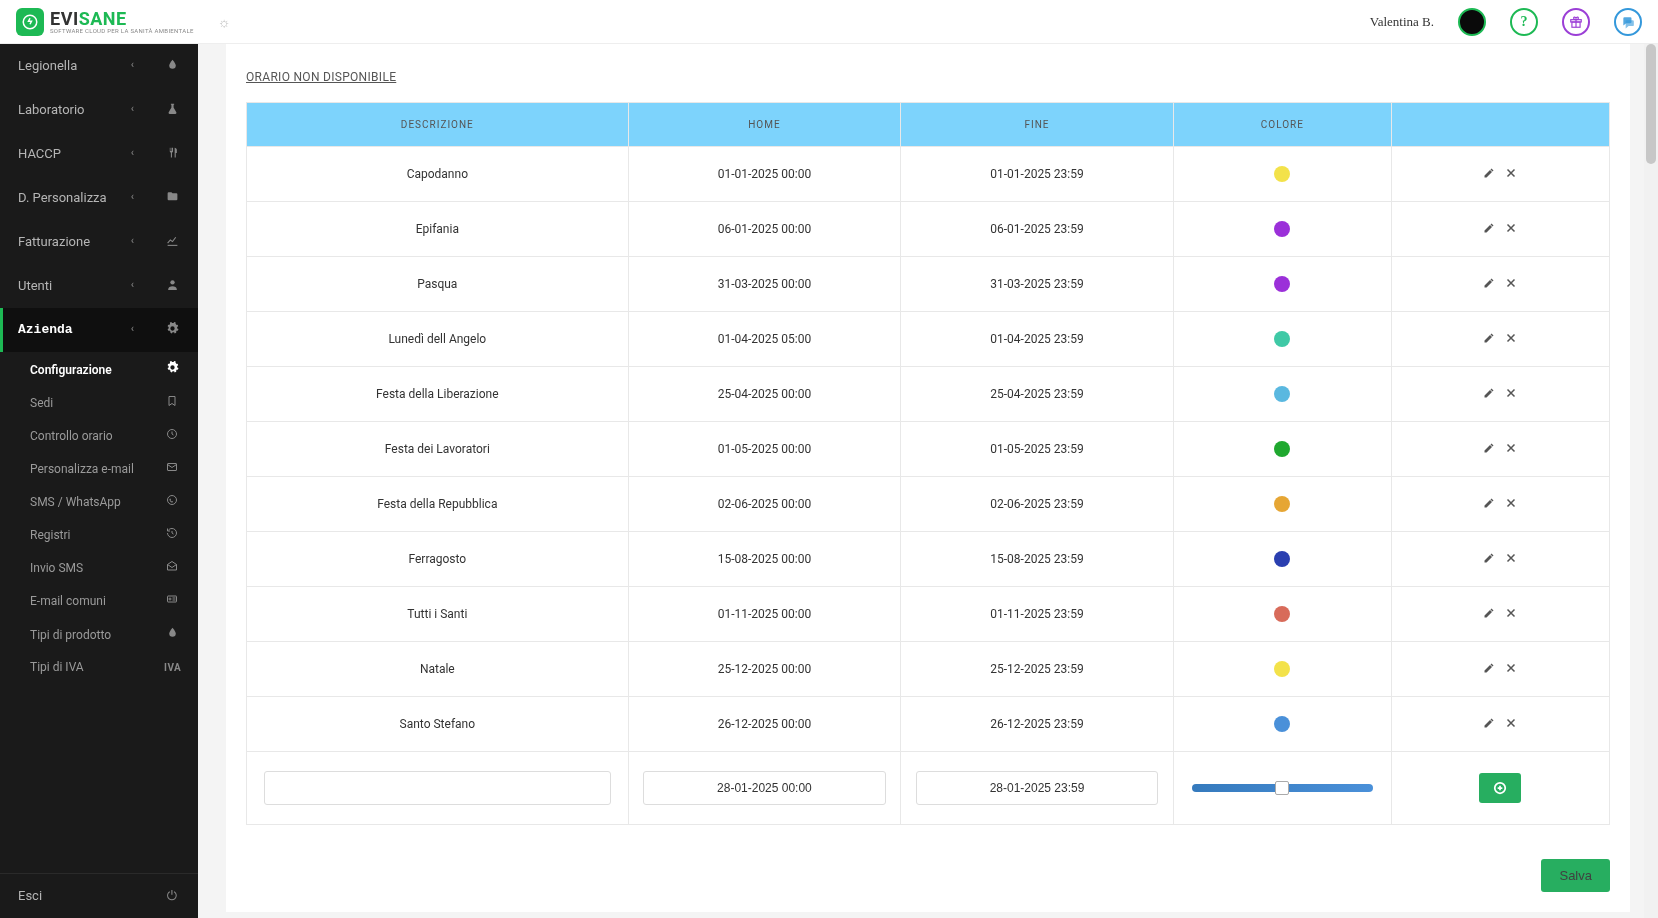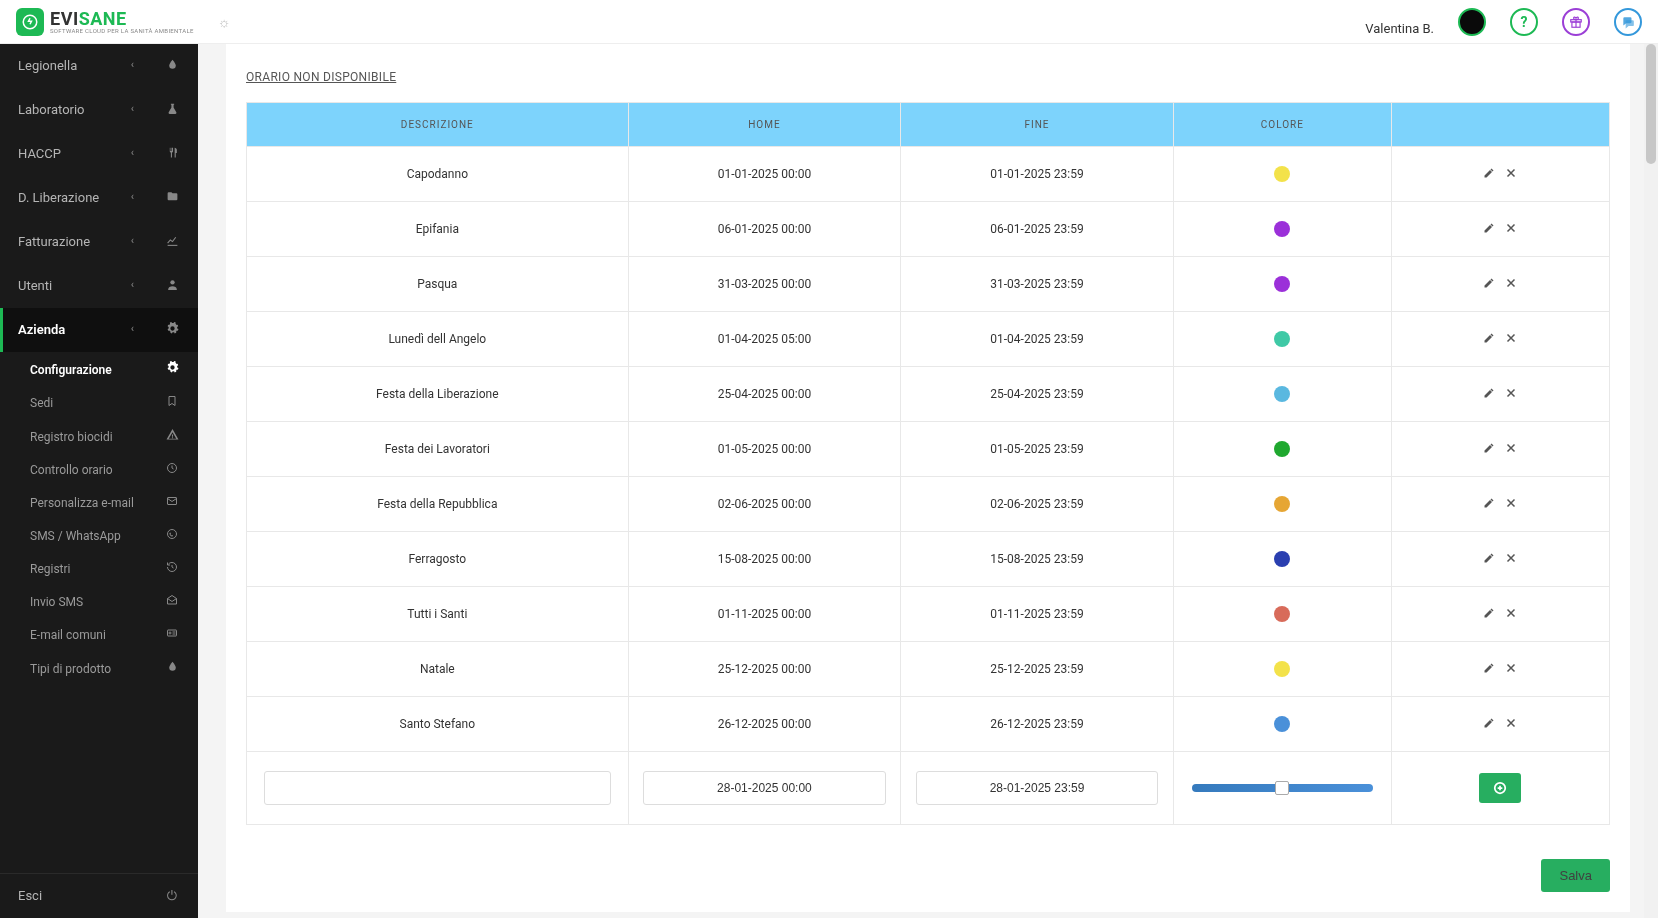--- a/index.html
+++ b/index.html
@@ -8,37 +8,37 @@
   .topbar { height: 44px; display: flex; align-items: center; justify-content: space-between; padding: 0 16px; border-bottom: 1px solid #eee; background: #fff; }
   .topbar-left { display: flex; align-items: center; gap: 24px; }
   .logo { display: flex; align-items: center; gap: 6px; }
   .logo-badge { width: 28px; height: 28px; border-radius: 6px; background: #1db954; display: flex; align-items: center; justify-content: center; color: #fff; }
   .logo-text { display: flex; flex-direction: column; line-height: 1; }
   .logo-text .brand { font-weight: 700; font-size: 18px; letter-spacing: 0.5px; color: #333; }
   .logo-text .brand .green { color: #1db954; }
   .logo-text .tagline { font-size: 6px; color: #888; letter-spacing: 0.3px; }
   .sun-btn { color: #bbb; cursor: pointer; font-size: 14px; }
   
-  .topbar-right { display: flex; align-items: flex-end; gap: 24px; }
+  .topbar-right { display: flex; align-items: center; gap: 24px; font-family: Liberation Serif, serif; }
   .username { font-size: 13px; color: #333; }
   .circle-btn { width: 28px; height: 28px; border-radius: 50%; border: 2px solid; display: flex; align-items: center; justify-content: center; cursor: pointer; background: #fff; font-size: 14px; }
   .avatar-circle { background: #0a0a0a; border-color: #1db954; }
   .help-circle { border-color: #1db954; color: #1db954; font-weight: 700; }
   .gift-circle { border-color: #9b3fd6; color: #9b3fd6; }
   .chat-circle { border-color: #3498db; color: #3498db; }
 
   .layout { display: flex; height: calc(918px - 44px); }
   
   .sidebar { width: 198px; background: #1a1a1a; color: #b5b5b5; display: flex; flex-direction: column; overflow-y: auto; }
   .nav-item { display: flex; padding: 14px 18px; cursor: pointer; font-size: 13px; color: #b5b5b5; position: relative; }
   .nav-item .label { flex: 1; }
   .nav-item .chevron { font-size: 11px; color: #888; margin-right: 30px; }
   .nav-item .icon { width: 16px; text-align: center; color: #888; font-size: 13px; }
   .nav-item.active { background: #0f0f0f; color: #fff; border-left: 3px solid #1db954; padding-left: 15px; }
-  .nav-item.active .label { font-weight: 600; color: #fff; }
+  .nav-item.active .label { font-weight: 600; color: #fff; font-family: Liberation Mono, monospace; }
   
   .subnav { background: #1a1a1a; }
   .sub-item { display: flex; align-items: flex-end; padding: 9px 18px 9px 30px; cursor: pointer; font-size: 12px; color: #9a9a9a; }
   .sub-item .label { flex: 1; }
   .sub-item .icon { width: 16px; text-align: center; color: #888; font-size: 12px; }
   .sub-item.active { color: #fff; font-weight: 600; }
   .sub-item.active .icon { color: #fff; }
   .iva-icon { font-size: 10px; font-weight: 700; letter-spacing: 0.5px; }
 
   .sidebar-bottom { margin-top: auto; border-top: 1px solid #2a2a2a; }
@@ -132,21 +132,21 @@
             </svg></span>
         </div>
         <div class="nav-item">
           <span class="label">HACCP</span>
           <span class="chevron">‹</span>
           <span class="icon"><svg width="13" height="13" viewBox="0 0 24 24" fill="currentColor">
               <path d="M7 3v7a2 2 0 002 2v9h2v-9a2 2 0 002-2V3h-2v6h-1V3H9v6H8V3H7zm9 0v18h2v-8h2V7c0-2-2-4-4-4z"></path>
             </svg></span>
         </div>
         <div class="nav-item">
-          <span class="label">D. Liberazione</span>
+          <span class="label">D. Personalizza</span>
           <span class="chevron">‹</span>
           <span class="icon"><svg width="13" height="13" viewBox="0 0 24 24" fill="currentColor">
               <path d="M3 6a2 2 0 012-2h5l2 2h7a2 2 0 012 2v9a2 2 0 01-2 2H5a2 2 0 01-2-2V6z"></path>
             </svg></span>
         </div>
         <div class="nav-item">
           <span class="label">Fatturazione</span>
           <span class="chevron">‹</span>
           <span class="icon"><svg width="13" height="13" viewBox="0 0 24 24" fill="none" stroke="currentColor" stroke-width="2">
               <path d="M3 17l5-6 4 3 6-8"></path>
@@ -176,26 +176,20 @@
               <path d="M12 8a4 4 0 100 8 4 4 0 000-8zm9 4l2 1-1 3-2-.5a8 8 0 01-1.5 2.5l.5 2-3 1-1-2a8 8 0 01-3 0l-1 2-3-1 .5-2A8 8 0 016 15.5L4 16l-1-3 2-1a8 8 0 010-3L3 8l1-3 2 .5A8 8 0 017.5 3L7 1l3-1 1 2a8 8 0 013 0l1-2 3 1-.5 2A8 8 0 0119.5 5.5L21.5 5l1 3-2 1a8 8 0 010 3z"></path>
             </svg></span>
         </div>
         <div class="sub-item">
           <span class="label">Sedi</span>
           <span class="icon"><svg width="12" height="12" viewBox="0 0 24 24" fill="none" stroke="currentColor" stroke-width="2">
               <path d="M6 3h12v18l-6-4-6 4V3z"></path>
             </svg></span>
         </div>
         <div class="sub-item">
-          <span class="label">Registro biocidi</span>
-          <span class="icon"><svg width="13" height="13" viewBox="0 0 24 24" fill="currentColor">
-              <path d="M12 2L1 21h22L12 2zm0 6l7 12H5l7-12zm-1 4v4h2v-4h-2zm0 5v2h2v-2h-2z"></path>
-            </svg></span>
-        </div>
-        <div class="sub-item">
           <span class="label">Controllo orario</span>
           <span class="icon"><svg width="12" height="12" viewBox="0 0 24 24" fill="none" stroke="currentColor" stroke-width="2">
               <circle cx="12" cy="12" r="9"></circle>
               <path d="M12 7v5l3 2"></path>
             </svg></span>
         </div>
         <div class="sub-item">
           <span class="label">Personalizza e-mail</span>
           <span class="icon"><svg width="12" height="12" viewBox="0 0 24 24" fill="none" stroke="currentColor" stroke-width="2">
               <rect x="3" y="5" width="18" height="14" rx="1"></rect>
@@ -229,20 +223,24 @@
               <rect x="3" y="6" width="18" height="12" rx="1"></rect>
               <circle cx="8" cy="12" r="2"></circle>
               <path d="M13 10h6M13 14h6"></path>
             </svg></span>
         </div>
         <div class="sub-item">
           <span class="label">Tipi di prodotto</span>
           <span class="icon"><svg width="13" height="13" viewBox="0 0 24 24" fill="currentColor">
               <path d="M12 3c4 5 6 8 6 11a6 6 0 11-12 0c0-3 2-6 6-11z"></path>
             </svg></span>
+        </div>
+        <div class="sub-item">
+          <span class="label">Tipi di IVA</span>
+          <span class="icon"><span class="iva-icon">IVA</span></span>
         </div>
       </div>
     <div class="sidebar-bottom">
       <div class="nav-item">
         <span class="label">Esci</span>
         <span class="icon">⏻</span>
       </div>
     </div>
   </div>
 

